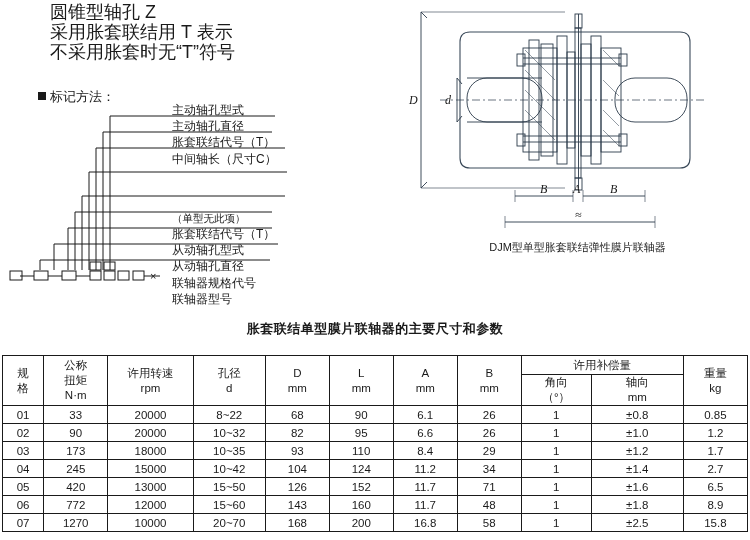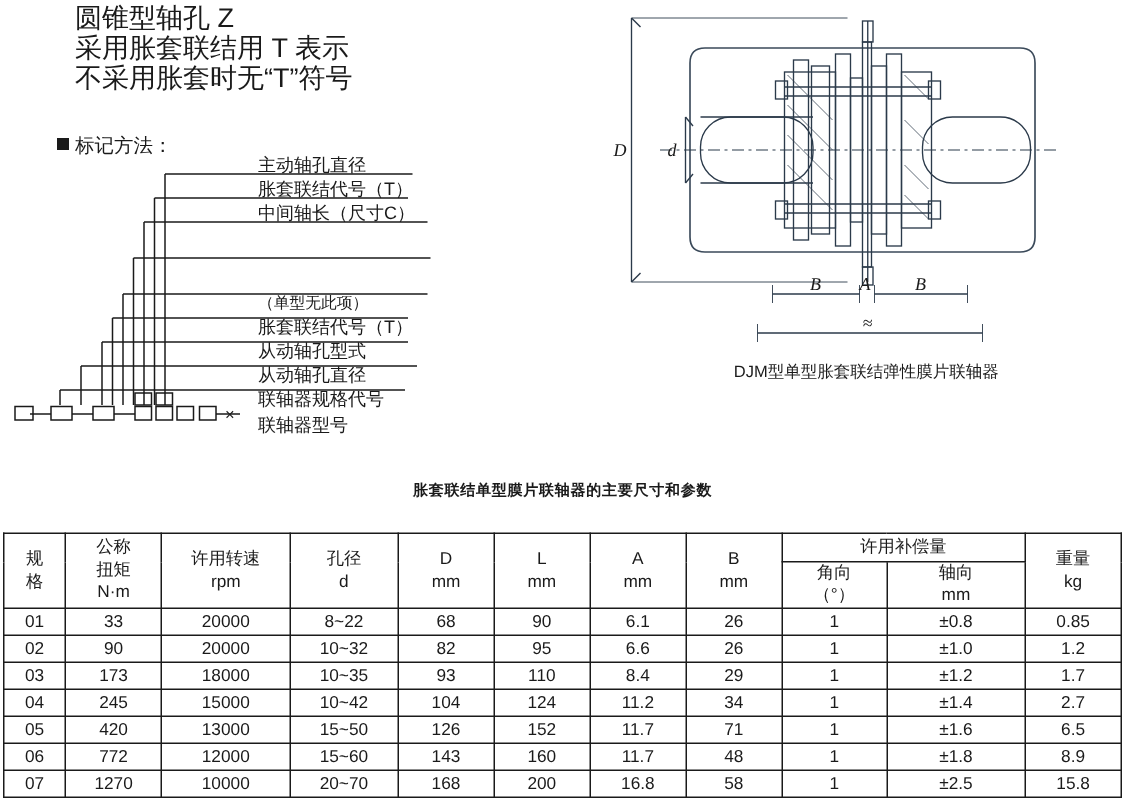--- a/index.html
+++ b/index.html
@@ -102,21 +102,21 @@
     white-space: nowrap;
   }
 
   
   .table-title {
     position: absolute;
     left: 0;
     top: 320px;
     width: 750px;
     text-align: center;
-    font-size: 10px;
+    font-size: 13px;
     font-weight: bold;
     letter-spacing: 0.5px;
   }
 
   
   table.params {
     position: absolute;
     left: 2px;
     top: 355px;
     width: 746px;
@@ -197,20 +197,21 @@
         <line x1="20" y1="176" x2="34" y2="176"></line>
         <line x1="48" y1="176" x2="62" y2="176"></line>
         <line x1="76" y1="176" x2="90" y2="176"></line>
         <line x1="144" y1="176" x2="160" y2="176"></line>
         <rect x="10" y="171" width="12" height="9"></rect>
       </g>
       <text x="150" y="180" font-family="Liberation Sans, sans-serif" font-size="11" fill="#1a1a1a">×</text>
     </svg>
 
     <div class="mark-labels">
+      <div>主动轴孔型式</div>
       <div>主动轴孔直径</div>
       <div>胀套联结代号（T）</div>
       <div>中间轴长（尺寸C）</div>
       <div class="mark-sub">（单型无此项）</div>
       <div>胀套联结代号（T）</div>
       <div>从动轴孔型式</div>
       <div>从动轴孔直径</div>
       <div>联轴器规格代号</div>
       <div>联轴器型号</div>
     </div>

